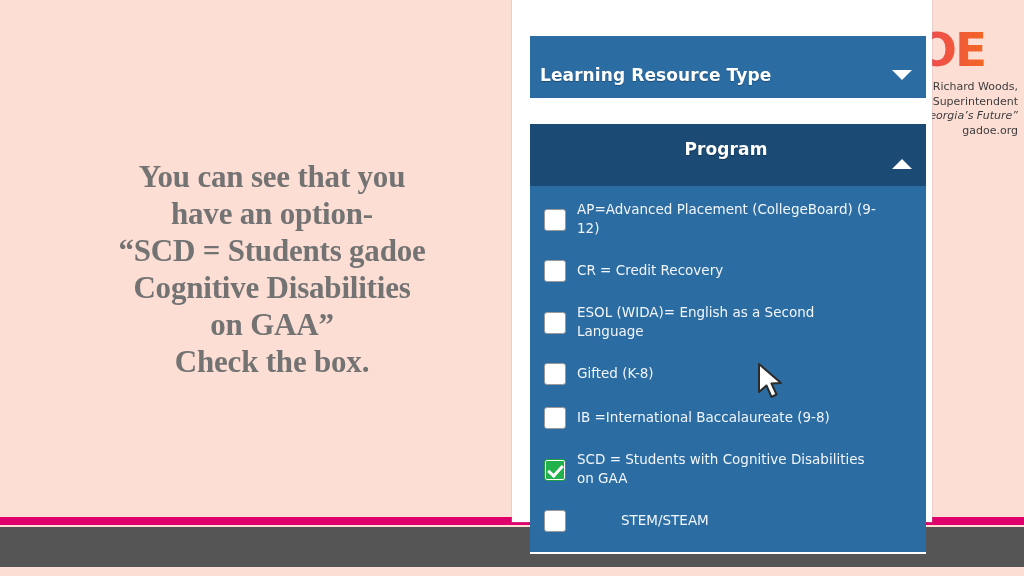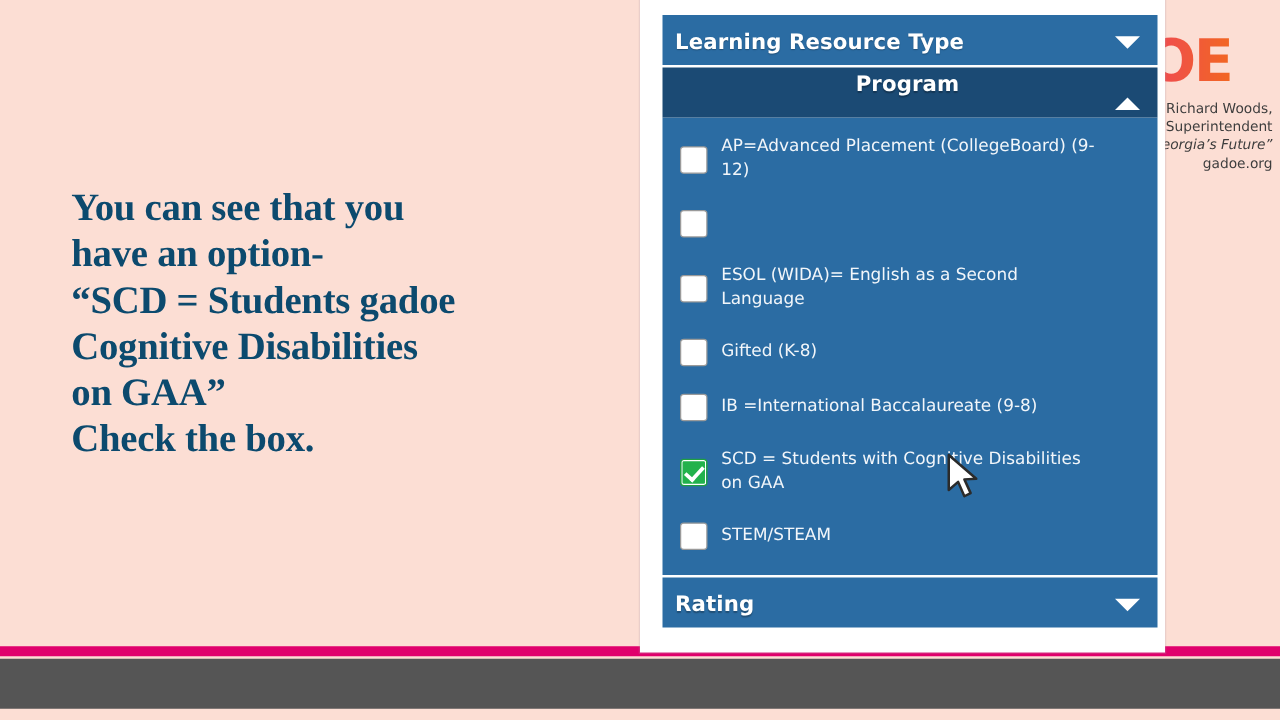--- a/index.html
+++ b/index.html
@@ -35,28 +35,29 @@
     top: 527px;
     width: 1024px;
     height: 40px;
     background: #555555;
   }
 
   
   #narration {
     position: absolute;
     left: 57px;
-    top: 147px;
+    top: 158px;
     width: 430px;
     font-family: "Liberation Serif", serif;
     font-weight: bold;
     font-size: 31px;
     line-height: 37px;
-    color: #0c4a6e;
+    color: #737373;
     letter-spacing: -0.2px;
+    text-align: center;
   }
   #narration .line {
     display: block;
     white-space: nowrap;
   }
 
   
   #logo-area {
     position: absolute;
     right: 0px;
@@ -127,26 +128,27 @@
   #facet-panel {
     position: absolute;
     left: 18px;
     top: 12px;
     width: 396px;
     background: transparent;
   }
 
   .facet-header {
     position: relative;
-    height: 40px;
+    height: 62px;
     background: #2b6ca3;
     display: flex;
     align-items: center;
-    padding: 4px 14px 0 10px;
+    padding: 15px 14px 0 10px;
     box-sizing: border-box;
+    margin-top: 24px;
   }
   .facet-header.dark {
     background: #1b4a74;
     flex-direction: column;
   }
   .facet-header .facet-title {
     font-family: "DejaVu Sans", sans-serif;
     font-weight: bold;
     font-size: 17px;
     color: #ffffff;
@@ -173,21 +175,21 @@
     padding: 14px 0 16px 0;
   }
 
   .opt-row {
     display: flex;
     align-items: center;
     padding: 0 16px 0 14px;
     margin-bottom: 21px;
     box-sizing: border-box;
   }
-  .opt-row:last-child { margin-bottom: 4px; }
+  .opt-row:last-child { margin-bottom: 4px; gap: 44px; }
 
   .cbox {
     flex: 0 0 auto;
     width: 22px;
     height: 22px;
     border-radius: 3px;
     background: #ffffff;
     border: 1px solid #9a9a9a;
     box-shadow: inset 0 0 0 1px #ffffff;
     margin-right: 11px;
@@ -278,20 +280,21 @@
 
     <div id="program-body">
 
       <div class="opt-row">
         <span class="cbox"></span>
         <span class="opt-label">AP=Advanced Placement (CollegeBoard) (9-12)</span>
       </div>
 
       <div class="opt-row">
         <span class="cbox"></span>
+        <span class="opt-label">CR = Credit Recovery</span>
       </div>
 
       <div class="opt-row">
         <span class="cbox"></span>
         <span class="opt-label">ESOL (WIDA)= English as a Second Language</span>
       </div>
 
       <div class="opt-row">
         <span class="cbox"></span>
         <span class="opt-label">Gifted (K-8)</span>

